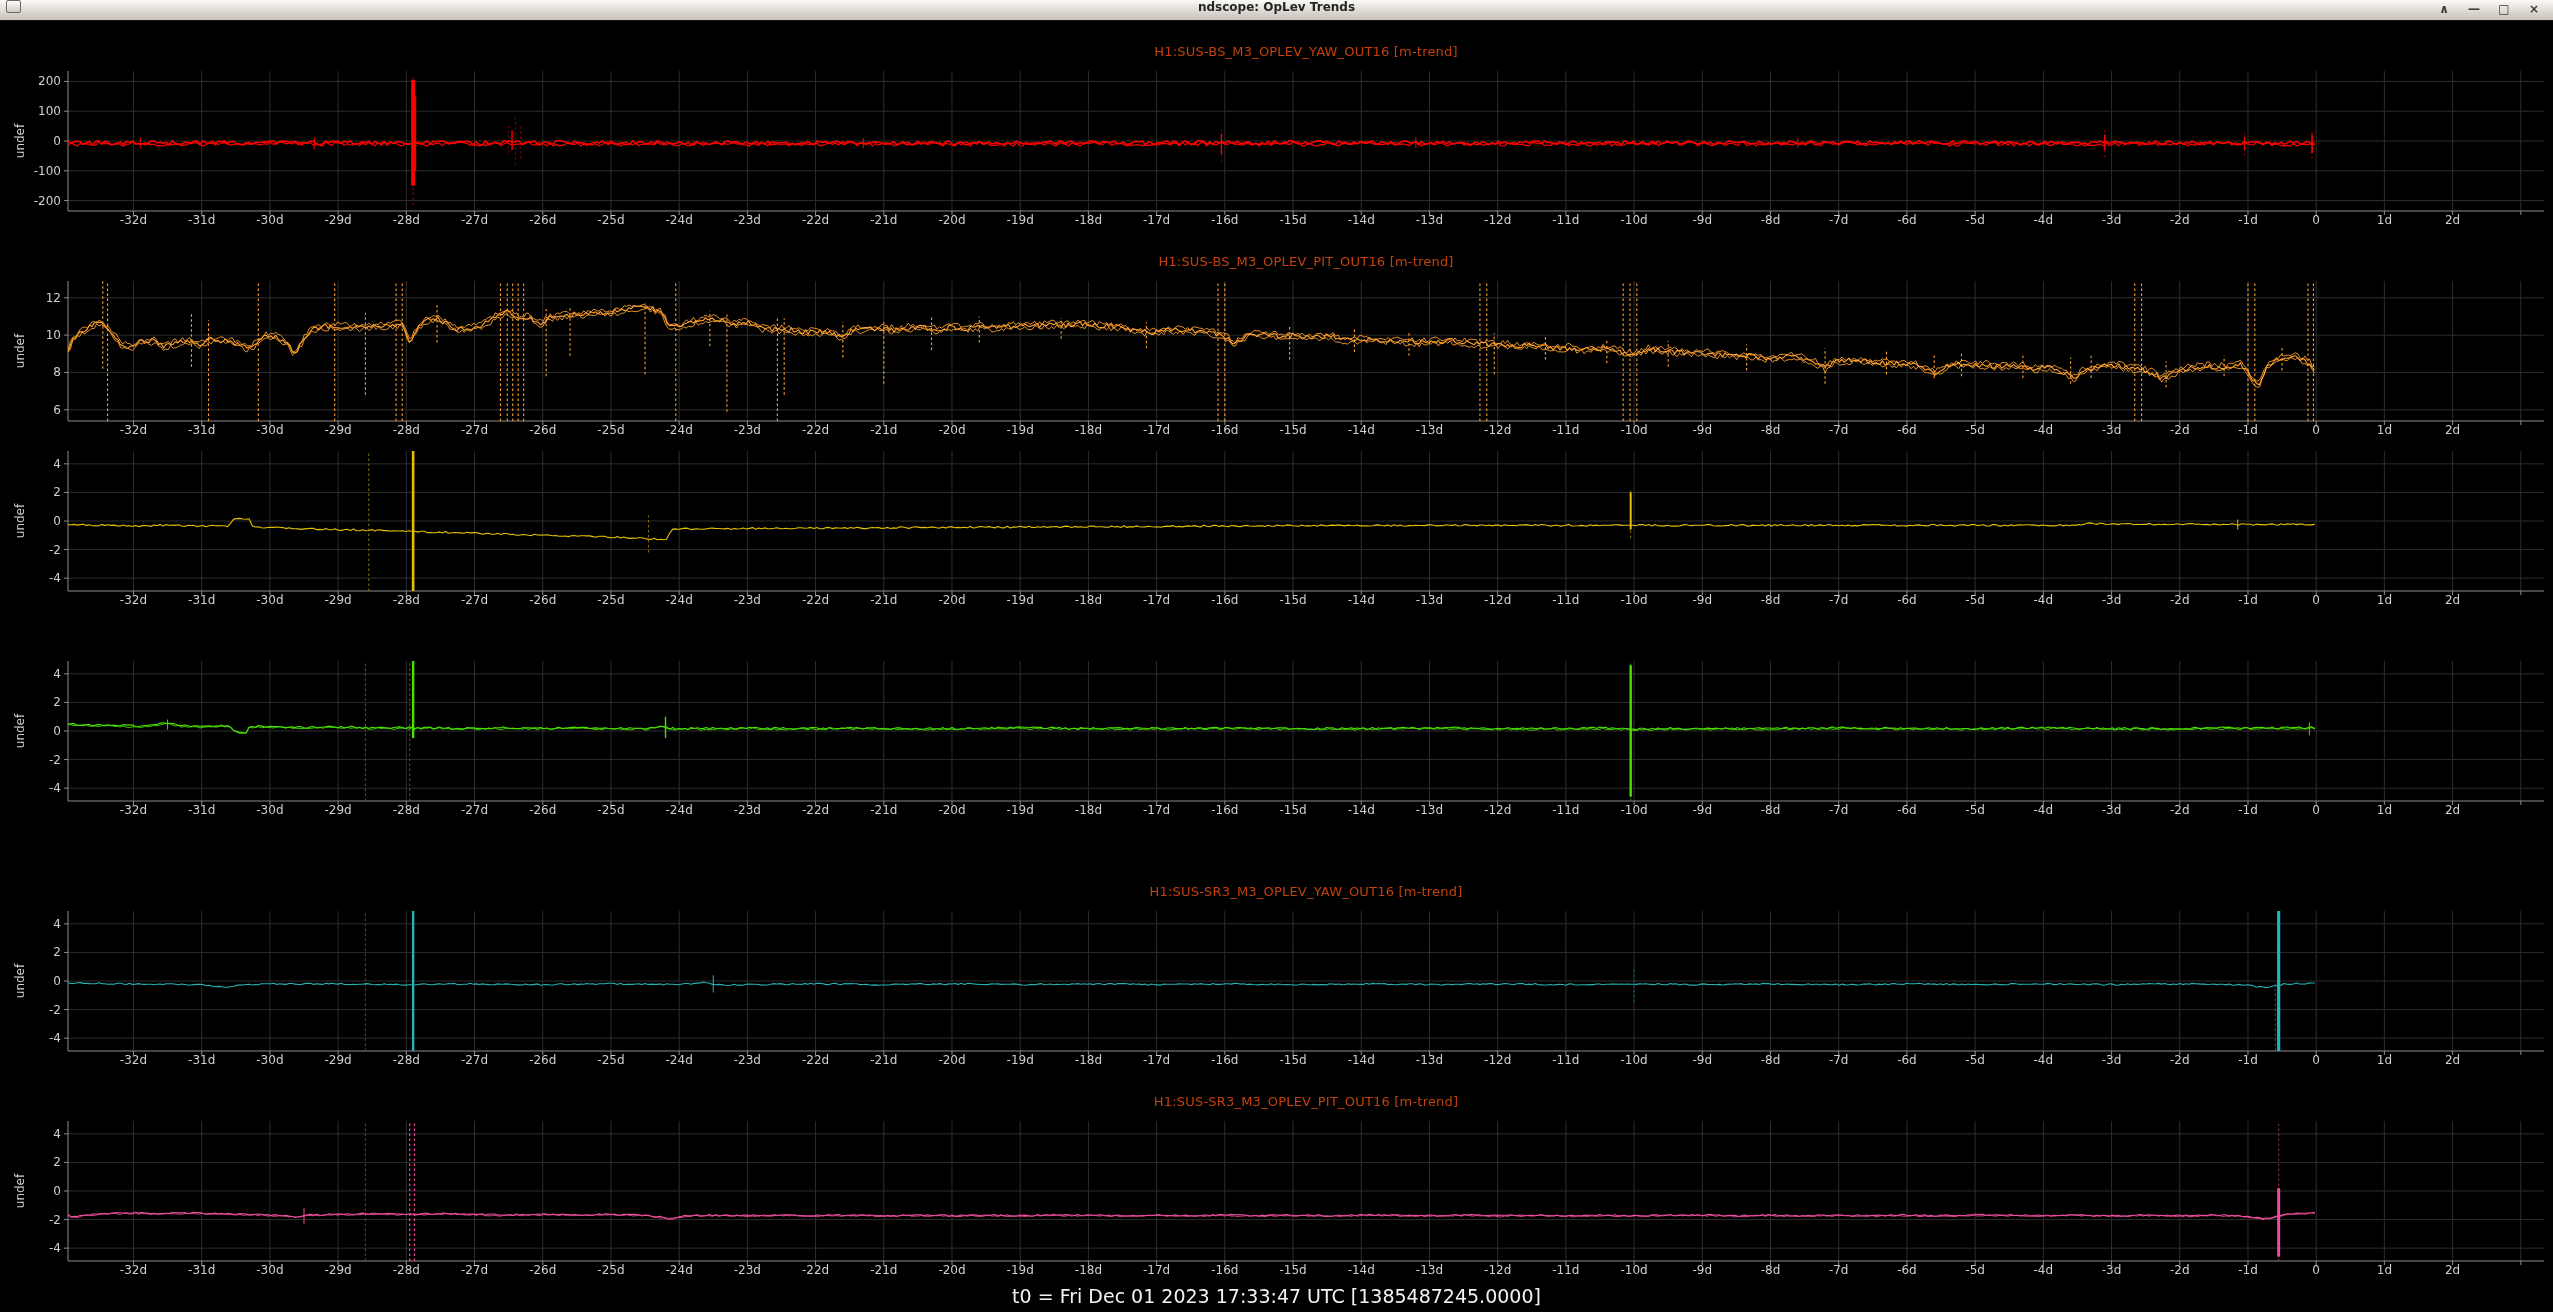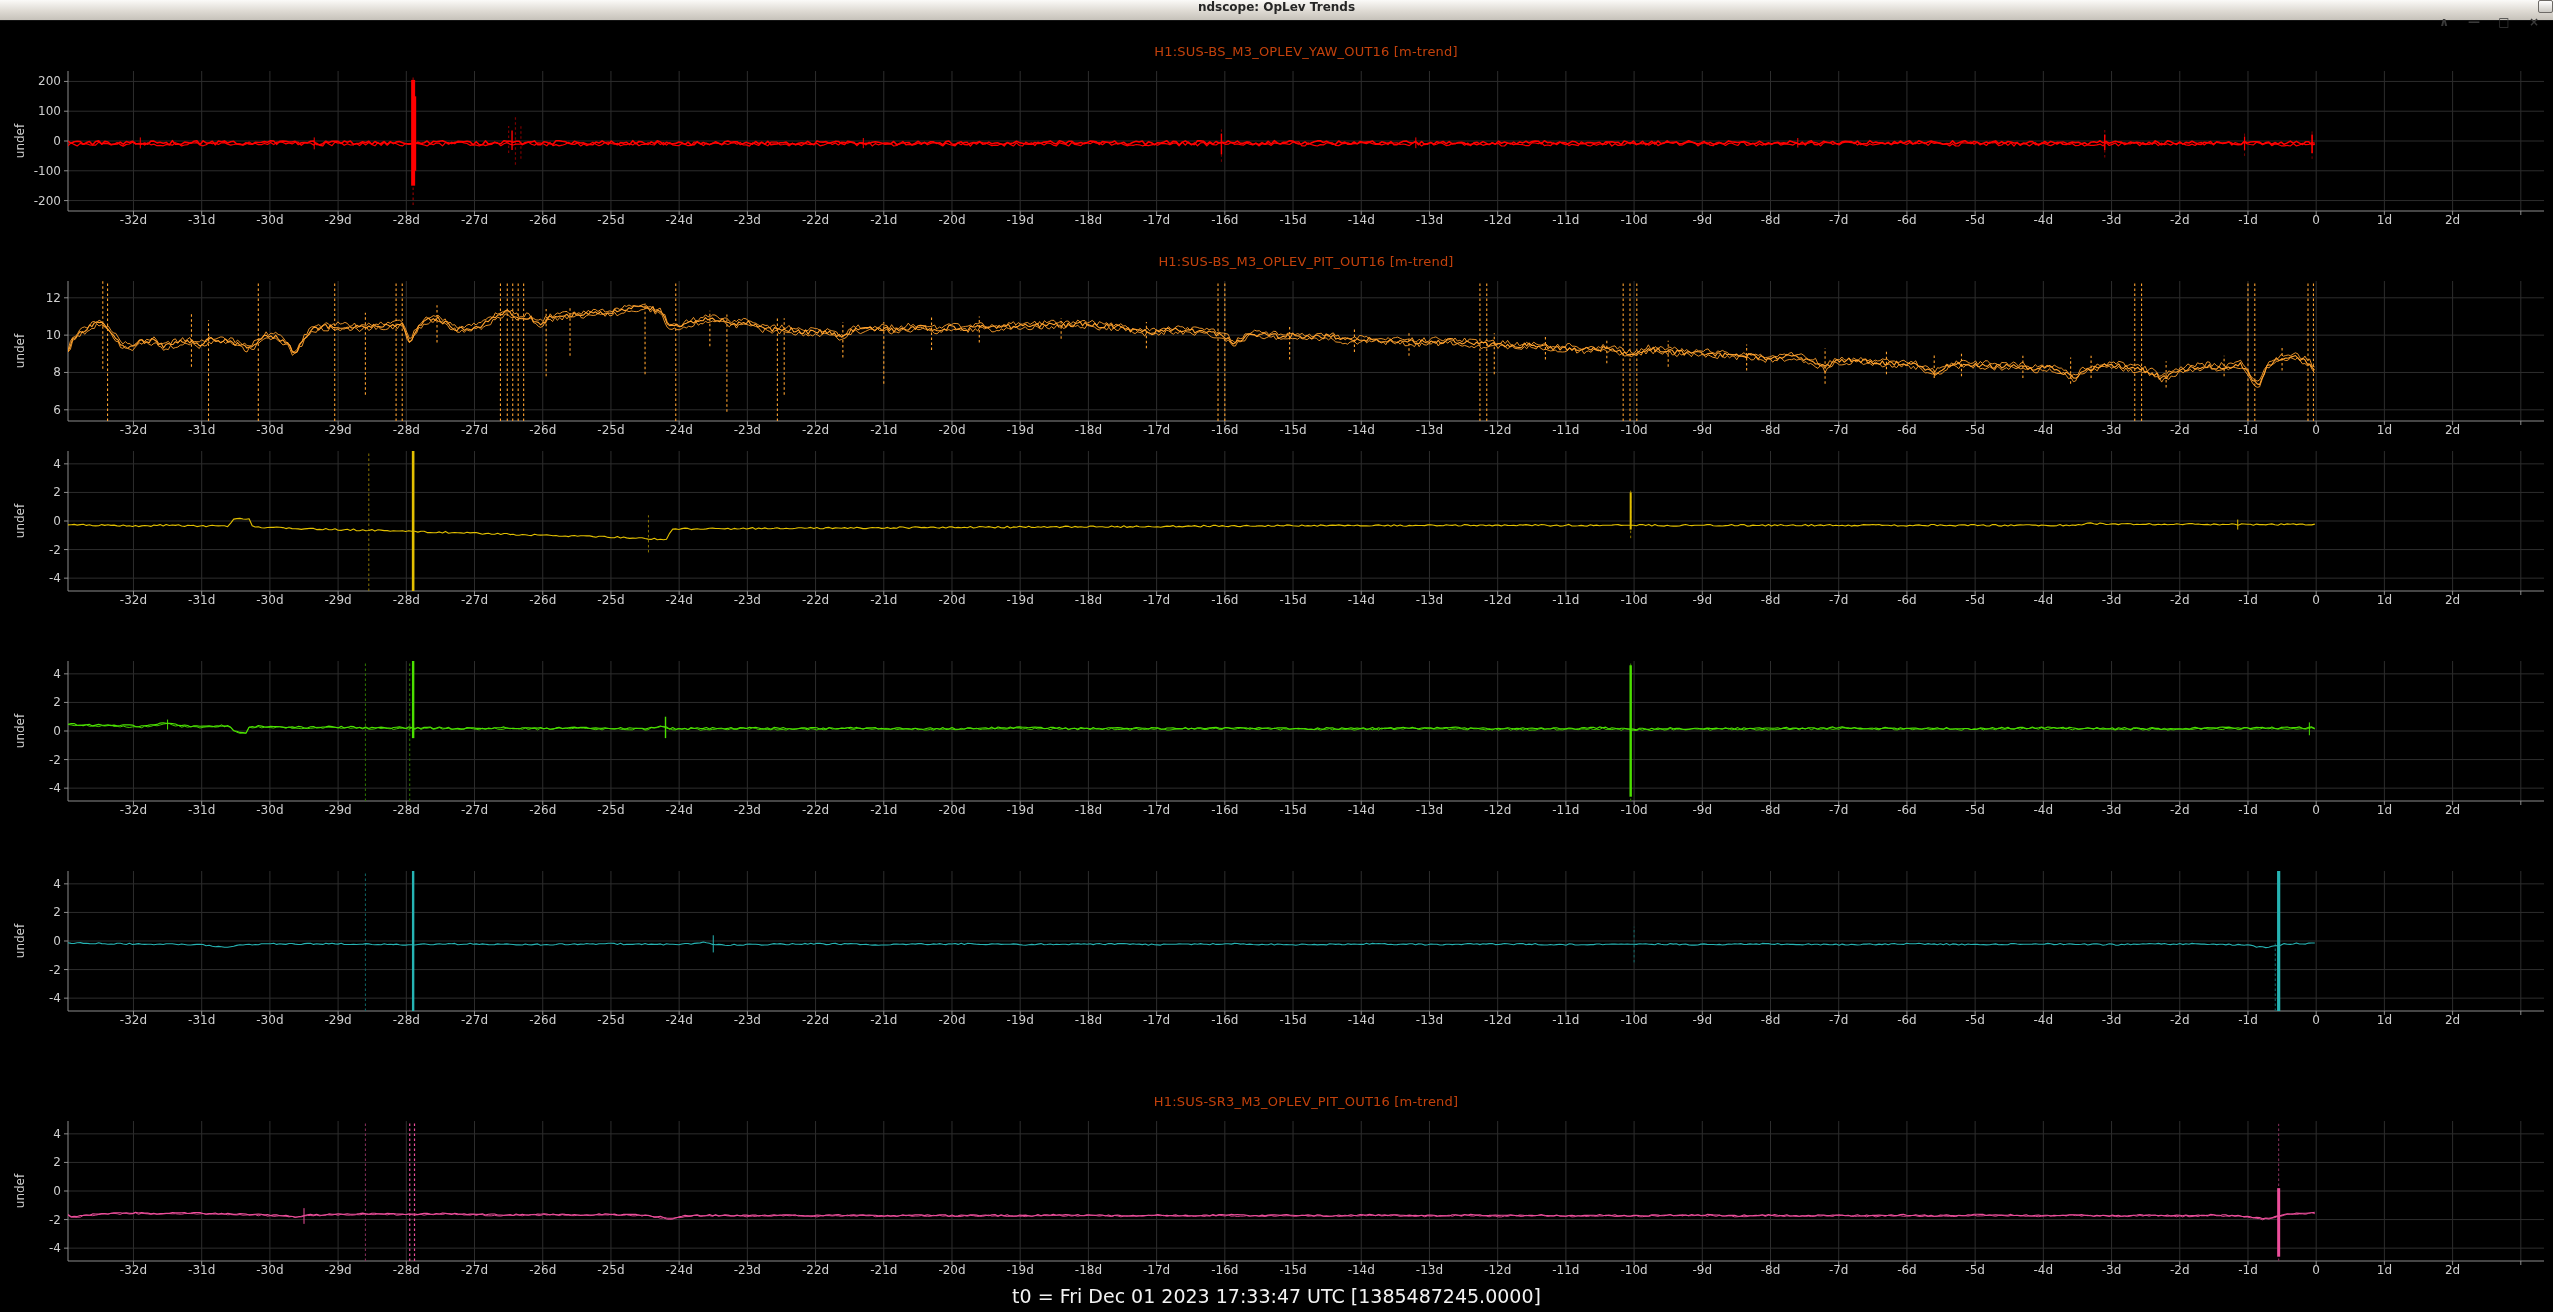--- a/index.html
+++ b/index.html
@@ -3,21 +3,21 @@
 <meta charset="utf-8">
 <style>
   html,body{margin:0;padding:0;}
   body{
     width:2553px;height:1312px;background:#000;
     font-family:"DejaVu Sans",sans-serif;overflow:hidden;position:relative;
   }
   
   .titlebar{
     height:20px;background:linear-gradient(#fbfaf8,#dedad3 55%,#c6c2ba);
-    border-bottom:1px solid #141414;display:flex;align-items:flex-end;position:relative;flex-direction:column;
+    border-bottom:1px solid #141414;display:flex;align-items:flex-start;position:relative;
   }
   .tb-icon{
     width:13px;height:11px;margin-left:6px;border:1px solid #6d6a66;border-radius:2px;
     background:linear-gradient(#ffffff,#cdcac4);flex:0 0 auto;
   }
   .tb-title{
     position:absolute;left:0;right:0;text-align:center;
     font-size:12px;font-weight:bold;color:#262626;pointer-events:none;
   }
   .tb-controls{margin-left:auto;display:flex;gap:16px;padding-right:12px;z-index:2;}
@@ -699,20 +699,21 @@
           <path d="M68.0 74.2L71.1 73.5L74.1 73.6L77.2 75.3L80.3 75.1L83.3 75.6L86.4 74.8L89.5 74.4L92.6 75.9L95.6 75.1L98.7 74.4L101.8 75.0L104.8 75.4L107.9 74.8L111.0 75.6L114.0 75.1L117.1 75.8L120.2 75.5L123.2 74.8L126.3 74.9L129.4 74.9L132.5 75.1L135.5 76.6L138.6 76.7L141.7 75.7L144.7 75.7L147.8 75.4L150.9 74.7L153.9 74.7L157.0 74.4L160.1 73.1L163.2 72.8L166.2 73.4L169.3 73.3L172.4 73.6L175.4 74.0L178.5 75.4L181.6 75.6L184.6 75.0L187.7 75.5L190.8 77.0L193.8 75.8L196.9 75.9L200.0 76.2L203.1 76.1L206.1 76.1L209.2 75.9L212.3 76.4L215.3 76.9L218.4 76.8L221.5 74.9L224.5 76.7L227.6 75.6L230.7 77.3L233.7 80.8L236.8 81.2L239.9 82.4L243.0 82.5L246.0 83.2L249.1 77.3L252.2 76.5L255.2 77.2L258.3 75.5L261.4 76.1L264.4 76.8L267.5 77.1L270.6 76.3L273.7 76.5L276.7 76.6L279.8 76.7L282.9 77.1L285.9 77.5L289.0 77.2L292.1 76.9L295.1 77.6L298.2 76.4L301.3 76.8L304.3 78.0L307.4 78.0L310.5 76.7L313.6 76.6L316.6 77.9L319.7 77.6L322.8 77.0L325.8 76.8L328.9 76.1L332.0 76.6L335.0 77.2L338.1 78.0L341.2 76.3L344.2 78.0L347.3 77.4L350.4 76.4L353.5 76.5L356.5 78.3L359.6 77.2L362.7 78.2L365.7 77.0L368.8 78.5L371.9 77.2L374.9 77.7L378.0 77.5L381.1 77.1L384.2 77.6L387.2 78.5L390.3 78.7L393.4 77.5L396.4 77.2L399.5 76.9L402.6 77.5L405.6 78.5L408.7 76.9L411.8 77.6L414.8 78.6L417.9 77.4L421.0 78.4L424.1 77.3L427.1 77.4L430.2 77.0L433.3 78.7L436.3 78.1L439.4 77.0L442.5 78.0L445.5 78.2L448.6 77.4L451.7 79.0L454.7 78.9L457.8 78.3L460.9 78.7L464.0 79.1L467.0 77.5L470.1 77.8L473.2 77.8L476.2 78.4L479.3 78.3L482.4 78.6L485.4 78.9L488.5 78.4L491.6 78.8L494.6 77.8L497.7 77.7L500.8 77.8L503.9 76.9L506.9 78.3L510.0 78.2L513.1 78.6L516.1 78.5L519.2 78.9L522.3 77.8L525.3 77.7L528.4 77.9L531.5 78.1L534.6 77.9L537.6 78.1L540.7 77.5L543.8 78.7L546.8 78.0L549.9 79.3L553.0 79.2L556.0 77.9L559.1 77.2L562.2 78.6L565.2 78.3L568.3 77.8L571.4 77.4L574.5 77.1L577.5 77.8L580.6 77.4L583.7 77.3L586.7 77.4L589.8 78.5L592.9 78.1L595.9 77.9L599.0 78.3L602.1 78.4L605.1 77.7L608.2 78.5L611.3 78.8L614.4 78.9L617.4 78.7L620.5 77.6L623.6 78.8L626.6 78.6L629.7 77.8L632.8 78.2L635.8 78.4L638.9 78.3L642.0 78.2L645.1 79.1L648.1 78.2L651.2 77.2L654.3 77.8L657.3 77.0L660.4 75.9L663.5 76.9L666.5 77.0L669.6 79.2L672.7 77.6L675.7 79.3L678.8 78.6L681.9 79.2L685.0 78.4L688.0 79.4L691.1 77.6L694.2 78.5L697.2 77.8L700.3 78.5L703.4 78.4L706.4 77.5L709.5 79.1L712.6 77.6L715.6 78.3L718.7 78.6L721.8 78.8L724.9 78.8L727.9 78.4L731.0 77.4L734.1 78.9L737.1 78.8L740.2 77.5L743.3 77.8L746.3 78.5L749.4 77.3L752.5 77.8L755.6 77.3L758.6 78.0L761.7 78.9L764.8 78.5L767.8 77.9L770.9 79.2L774.0 77.4L777.0 77.9L780.1 78.5L783.2 77.6L786.2 78.7L789.3 78.8L792.4 79.1L795.5 78.8L798.5 78.6L801.6 77.9L804.7 77.9L807.7 78.6L810.8 77.6L813.9 77.5L816.9 77.8L820.0 79.3L823.1 77.9L826.1 79.1L829.2 77.6L832.3 79.0L835.4 78.8L838.4 78.5L841.5 78.3L844.6 78.5L847.6 77.7L850.7 77.4L853.8 78.3L856.8 77.4L859.9 78.4L863.0 79.0L866.0 77.9L869.1 77.7L872.2 77.9L875.3 77.5L878.3 79.2L881.4 78.3L884.5 79.1L887.5 79.1L890.6 79.2L893.7 78.6L896.7 77.8L899.8 77.9L902.9 78.8L906.0 78.9L909.0 79.1L912.1 78.8L915.2 78.3L918.2 78.7L921.3 79.3L924.4 79.0L927.4 78.3L930.5 77.8L933.6 79.1L936.6 78.5L939.7 79.3L942.8 77.5L945.9 79.4L948.9 79.1L952.0 77.6L955.1 79.1L958.1 79.2L961.2 79.3L964.3 79.0L967.3 77.9L970.4 77.9L973.5 78.8L976.5 78.8L979.6 78.3L982.7 78.0L985.8 77.9L988.8 78.8L991.9 77.1L995.0 79.0L998.0 77.0L1001.1 77.9L1004.2 77.9L1007.2 78.3L1010.3 77.0L1013.4 78.5L1016.5 77.1L1019.5 76.9L1022.6 77.2L1025.7 77.2L1028.7 77.8L1031.8 77.4L1034.9 77.0L1037.9 77.4L1041.0 77.3L1044.1 78.7L1047.1 78.4L1050.2 77.4L1053.3 77.4L1056.4 78.2L1059.4 77.4L1062.5 78.7L1065.6 77.7L1068.6 79.3L1071.7 78.8L1074.8 78.3L1077.8 79.1L1080.9 77.5L1084.0 78.2L1087.0 78.3L1090.1 79.4L1093.2 77.6L1096.3 78.9L1099.3 79.0L1102.4 79.4L1105.5 78.5L1108.5 77.8L1111.6 77.8L1114.7 77.9L1117.7 77.6L1120.8 77.9L1123.9 78.6L1127.0 78.2L1130.0 78.8L1133.1 78.3L1136.2 77.5L1139.2 77.9L1142.3 78.3L1145.4 78.3L1148.4 79.3L1151.5 77.6L1154.6 77.9L1157.6 77.7L1160.7 78.7L1163.8 79.2L1166.9 78.0L1169.9 78.0L1173.0 77.9L1176.1 78.6L1179.1 78.6L1182.2 78.9L1185.3 77.4L1188.3 79.1L1191.4 78.2L1194.5 78.9L1197.5 77.8L1200.6 77.8L1203.7 78.5L1206.8 78.4L1209.8 77.7L1212.9 77.5L1216.0 77.4L1219.0 78.1L1222.1 78.5L1225.2 77.5L1228.2 77.7L1231.3 78.4L1234.4 78.0L1237.4 77.5L1240.5 77.5L1243.6 78.0L1246.7 78.9L1249.7 77.9L1252.8 78.6L1255.9 78.4L1258.9 77.6L1262.0 78.4L1265.1 78.3L1268.1 77.8L1271.2 78.2L1274.3 78.5L1277.4 77.8L1280.4 77.9L1283.5 77.7L1286.6 77.9L1289.6 79.3L1292.7 79.0L1295.8 78.6L1298.8 78.4L1301.9 79.0L1305.0 78.5L1308.0 79.4L1311.1 79.2L1314.2 79.5L1317.3 77.9L1320.3 78.8L1323.4 79.2L1326.5 77.5L1329.5 78.0L1332.6 77.8L1335.7 79.3L1338.7 79.5L1341.8 77.7L1344.9 78.6L1347.9 78.5L1351.0 77.7L1354.1 78.6L1357.2 78.0L1360.2 78.6L1363.3 77.7L1366.4 79.1L1369.4 78.8L1372.5 77.4L1375.6 79.2L1378.6 77.8L1381.7 78.9L1384.8 78.0L1387.9 78.1L1390.9 77.6L1394.0 78.7L1397.1 77.9L1400.1 77.7L1403.2 77.2L1406.3 78.0L1409.3 78.3L1412.4 77.2L1415.5 78.4L1418.5 78.8L1421.6 78.0L1424.7 77.9L1427.8 77.9L1430.8 77.9L1433.9 78.8L1437.0 77.2L1440.0 78.1L1443.1 77.9L1446.2 77.5L1449.2 77.7L1452.3 77.4L1455.4 77.1L1458.4 77.3L1461.5 78.3L1464.6 77.8L1467.7 79.1L1470.7 77.8L1473.8 78.8L1476.9 78.6L1479.9 78.2L1483.0 77.8L1486.1 78.2L1489.1 79.4L1492.2 79.1L1495.3 78.8L1498.4 78.4L1501.4 78.8L1504.5 78.5L1507.6 77.8L1510.6 78.3L1513.7 78.7L1516.8 78.4L1519.8 78.6L1522.9 77.8L1526.0 78.8L1529.0 78.3L1532.1 78.0L1535.2 78.6L1538.3 78.3L1541.3 77.9L1544.4 78.7L1547.5 79.0L1550.5 78.7L1553.6 77.9L1556.7 77.7L1559.7 78.8L1562.8 78.7L1565.9 78.9L1568.9 78.0L1572.0 78.3L1575.1 79.2L1578.2 78.9L1581.2 77.9L1584.3 77.6L1587.4 78.2L1590.4 77.4L1593.5 77.3L1596.6 78.5L1599.6 76.9L1602.7 77.8L1605.8 77.1L1608.8 79.0L1611.9 77.7L1615.0 78.2L1618.1 79.3L1621.1 78.2L1624.2 78.3L1627.3 79.1L1630.3 78.8L1633.4 79.1L1636.5 79.9L1639.5 78.3L1642.6 78.3L1645.7 79.1L1648.8 79.4L1651.8 78.3L1654.9 79.2L1658.0 77.9L1661.0 79.1L1664.1 78.9L1667.2 78.9L1670.2 77.6L1673.3 78.7L1676.4 78.4L1679.4 78.4L1682.5 79.3L1685.6 79.4L1688.7 79.1L1691.7 78.9L1694.8 78.2L1697.9 78.2L1700.9 79.3L1704.0 78.7L1707.1 78.1L1710.1 78.4L1713.2 78.5L1716.3 78.1L1719.3 78.7L1722.4 79.1L1725.5 77.8L1728.6 79.1L1731.6 78.0L1734.7 79.0L1737.8 77.6L1740.8 79.4L1743.9 77.8L1747.0 78.8L1750.0 78.3L1753.1 78.5L1756.2 78.0L1759.3 77.9L1762.3 78.6L1765.4 78.0L1768.5 78.0L1771.5 78.3L1774.6 78.3L1777.7 77.8L1780.7 78.7L1783.8 77.9L1786.9 77.4L1789.9 78.9L1793.0 78.1L1796.1 78.1L1799.2 78.7L1802.2 78.1L1805.3 79.0L1808.4 77.7L1811.4 77.7L1814.5 77.9L1817.6 78.9L1820.6 77.8L1823.7 77.7L1826.8 78.8L1829.8 77.6L1832.9 76.9L1836.0 78.3L1839.1 77.5L1842.1 76.9L1845.2 77.6L1848.3 77.9L1851.3 78.6L1854.4 77.5L1857.5 78.4L1860.5 78.1L1863.6 78.8L1866.7 78.8L1869.8 78.9L1872.8 79.1L1875.9 78.0L1879.0 78.9L1882.0 78.2L1885.1 77.4L1888.2 78.1L1891.2 78.4L1894.3 78.0L1897.4 79.0L1900.4 77.7L1903.5 78.7L1906.6 78.3L1909.7 78.4L1912.7 78.1L1915.8 78.0L1918.9 78.9L1921.9 79.3L1925.0 78.8L1928.1 77.8L1931.1 78.2L1934.2 78.6L1937.3 77.8L1940.3 78.9L1943.4 79.3L1946.5 77.6L1949.6 79.1L1952.6 79.2L1955.7 78.8L1958.8 78.7L1961.8 78.8L1964.9 78.5L1968.0 78.5L1971.0 79.5L1974.1 79.4L1977.2 79.1L1980.2 77.9L1983.3 78.4L1986.4 79.1L1989.5 78.5L1992.5 77.6L1995.6 78.7L1998.7 78.6L2001.7 77.2L2004.8 78.5L2007.9 77.3L2010.9 79.0L2014.0 78.9L2017.1 77.9L2020.2 77.3L2023.2 77.4L2026.3 78.6L2029.4 78.2L2032.4 77.1L2035.5 78.4L2038.6 77.8L2041.6 77.0L2044.7 78.2L2047.8 77.0L2050.8 77.3L2053.9 77.5L2057.0 78.2L2060.1 77.8L2063.1 77.3L2066.2 78.9L2069.3 77.2L2072.3 77.8L2075.4 78.3L2078.5 79.1L2081.5 78.8L2084.6 78.5L2087.7 77.8L2090.7 78.3L2093.8 79.1L2096.9 77.6L2100.0 78.7L2103.0 78.0L2106.1 78.8L2109.2 78.9L2112.2 77.7L2115.3 79.4L2118.4 77.7L2121.4 78.5L2124.5 77.6L2127.6 78.8L2130.7 79.4L2133.7 77.7L2136.8 77.7L2139.9 78.4L2142.9 78.6L2146.0 79.4L2149.1 78.4L2152.1 77.6L2155.2 78.4L2158.3 78.2L2161.3 79.4L2164.4 79.0L2167.5 79.1L2170.6 78.6L2173.6 78.9L2176.7 78.8L2179.8 78.9L2182.8 79.3L2185.9 78.9L2189.0 79.4L2192.0 78.1L2195.1 77.4L2198.2 78.1L2201.2 78.6L2204.3 78.1L2207.4 77.6L2210.5 77.9L2213.5 77.9L2216.6 78.1L2219.7 77.2L2222.7 77.1L2225.8 77.4L2228.9 77.1L2231.9 77.7L2235.0 78.3L2238.1 77.8L2241.2 78.5L2244.2 77.5L2247.3 77.8L2250.4 78.6L2253.4 77.9L2256.5 77.4L2259.6 77.5L2262.6 77.2L2265.7 78.5L2268.8 78.7L2271.8 77.0L2274.9 78.6L2278.0 78.8L2281.1 77.4L2284.1 77.2L2287.2 77.0L2290.3 77.7L2293.3 77.6L2296.4 77.6L2299.5 76.9L2302.5 78.2L2305.6 78.5L2308.7 77.3L2311.7 76.9L2314.8 78.6" fill="none" stroke="#4be000" stroke-width="1.1" stroke-linejoin="round"></path>
           <line x1="413.1393939393941" y1="88.14285714285714" x2="413.1393939393941" y2="11" stroke="#4be000" stroke-width="2.4" stroke-dasharray="none"></line>
           <line x1="167.58567493112955" y1="79.57142857142858" x2="167.58567493112955" y2="69.57142857142858" stroke="#4be000" stroke-width="1" stroke-dasharray="none"></line>
           <line x1="665.514049586777" y1="88.14285714285714" x2="665.514049586777" y2="66.71428571428572" stroke="#4be000" stroke-width="1.4" stroke-dasharray="none"></line>
           <line x1="1630.6765840220387" y1="146.71428571428572" x2="1630.6765840220387" y2="15.285714285714295" stroke="#4be000" stroke-width="2.4" stroke-dasharray="none"></line>
           <line x1="2309.3597796143254" y1="85.28571428571429" x2="2309.3597796143254" y2="72.42857142857144" stroke="#4be000" stroke-width="1" stroke-dasharray="none"></line>
         </g>
       </svg>
     </div>
     <div class="panel">
+      <div class="panel-title">H1:SUS-SR3_M3_OPLEV_YAW_OUT16 [m-trend]</div>
       <svg width="2553" height="170" class="plot">
         <defs>
           <clipPath id="clip4">
             <rect x="68" y="11" width="2476" height="140"></rect>
           </clipPath>
         </defs>
         <line x1="133.48099173553726" y1="11" x2="133.48099173553726" y2="151" class="grid"></line>
         <line x1="201.69035812672183" y1="11" x2="201.69035812672183" y2="151" class="grid"></line>
         <line x1="269.8997245179064" y1="11" x2="269.8997245179064" y2="151" class="grid"></line>
         <line x1="338.109090909091" y1="11" x2="338.109090909091" y2="151" class="grid"></line>

